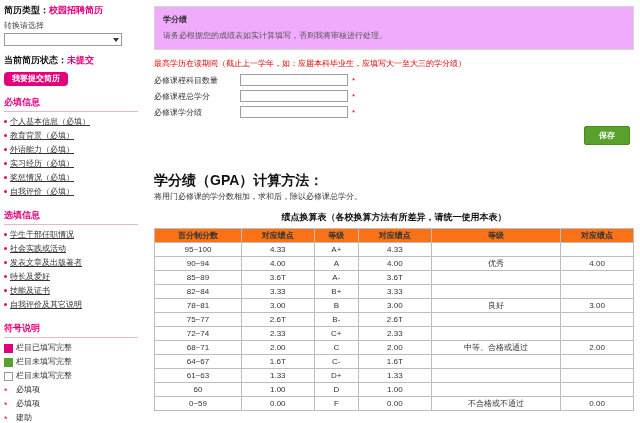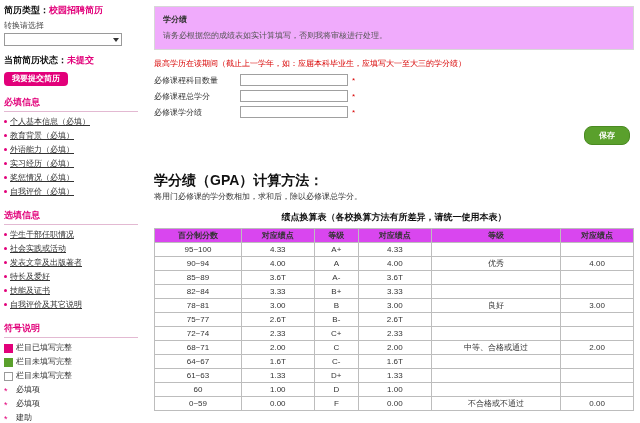--- a/index.html
+++ b/index.html
@@ -77,36 +77,36 @@
   .field-row{margin-top:4px;display:flex;align-items:center;font-size:8px;}
   .field-row .fl{width:86px;color:#333;}
   .field-row input{
     width:108px;height:12px;border:1px solid #a0a0a0;background:#fff;
     font-size:8px;padding:0 2px;box-sizing:border-box;
   }
   .field-row .req{color:#d80000;margin-left:4px;}
   .save-wrap{text-align:right;margin-top:8px;padding-right:4px;}
   .save-btn{
     background:#5aa02c;color:#fff;font-size:8px;font-weight:bold;
-    border:1px solid #4a8a22;border-radius:8px;padding:3px 14px;cursor:pointer;
+    border:1px solid #4a8a22;border-radius:2px;padding:3px 14px;cursor:pointer;
   }
   .gpa-title{margin-top:27px;font-size:14px;font-weight:bold;color:#111;}
   .gpa-sub{font-size:8px;color:#333;line-height:13px;}
   .tbl-caption{
     margin-top:8px;text-align:center;font-size:9px;font-weight:bold;color:#111;
   }
   table.gpa{
     margin-top:4px;width:100%;border-collapse:collapse;font-size:8px;
     background:#fff;
   }
   table.gpa th,table.gpa td{
     border:1px solid #bdbdbd;height:13px;line-height:13px;
     padding:0 4px;color:#333;
   }
-  table.gpa th{font-weight:bold;text-align:center;background:#d946ef;font-family:Liberation Mono, monospace;}
+  table.gpa th{font-weight:bold;text-align:center;background:#f97316;font-family:Liberation Mono, monospace;}
   table.gpa td{text-align:center;}
 </style>
 </head>
 <body>
 
 <div class="page">
 
   <div class="sidebar">
 
     <div class="resume-type">

